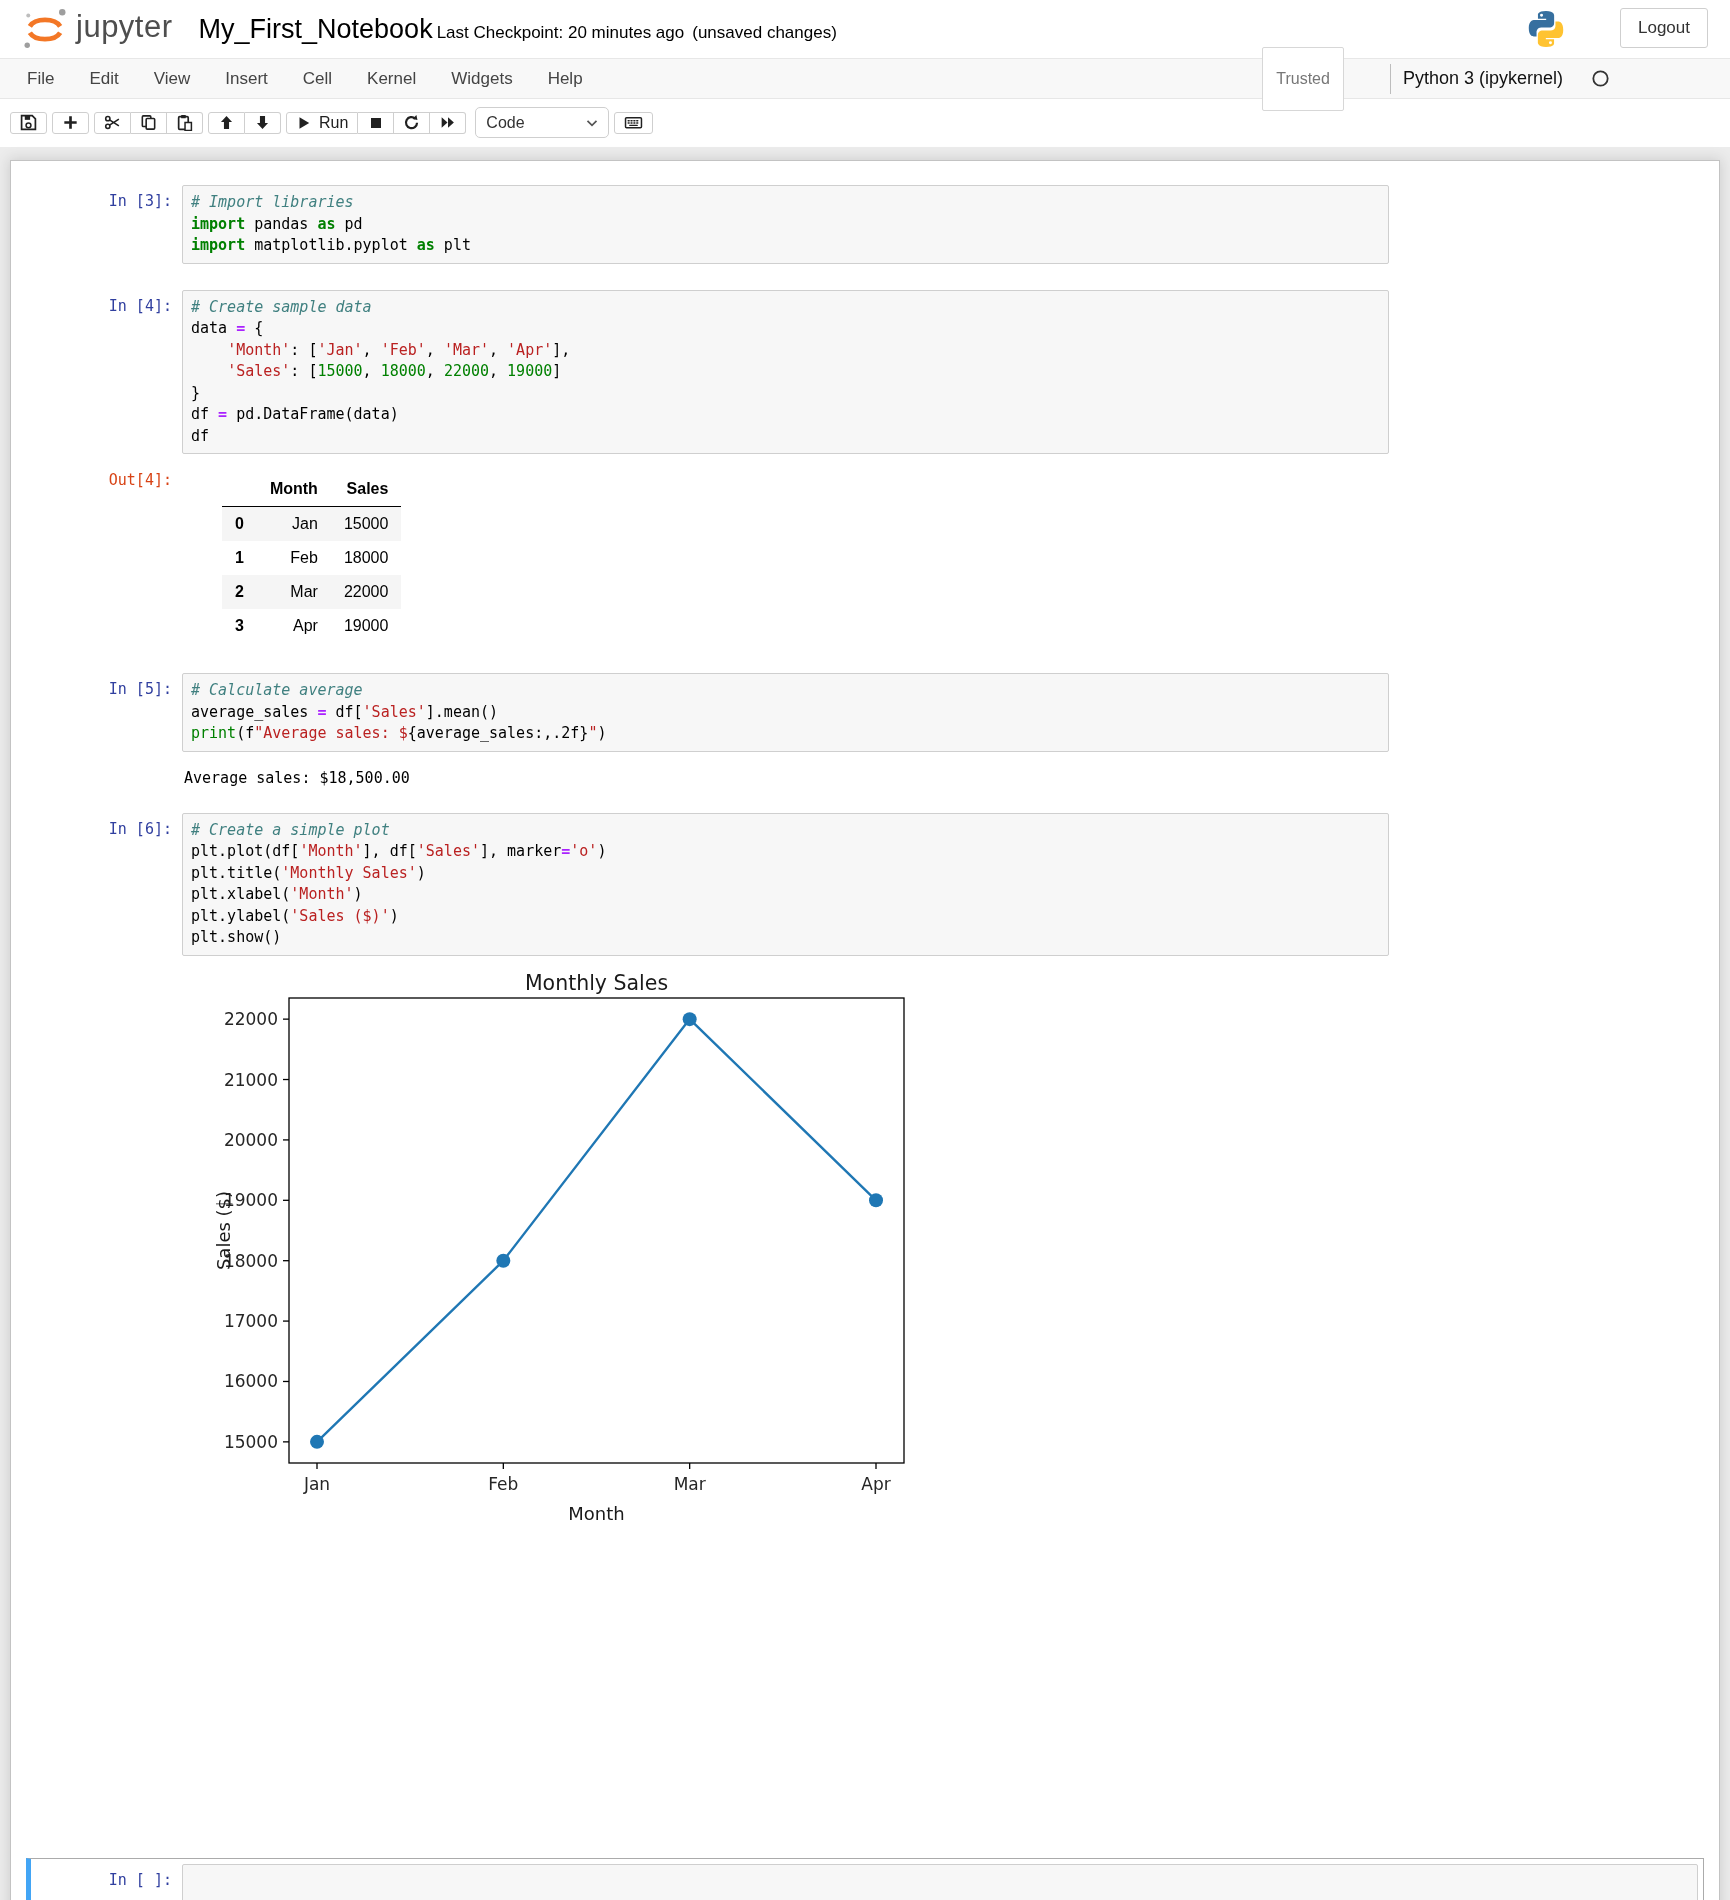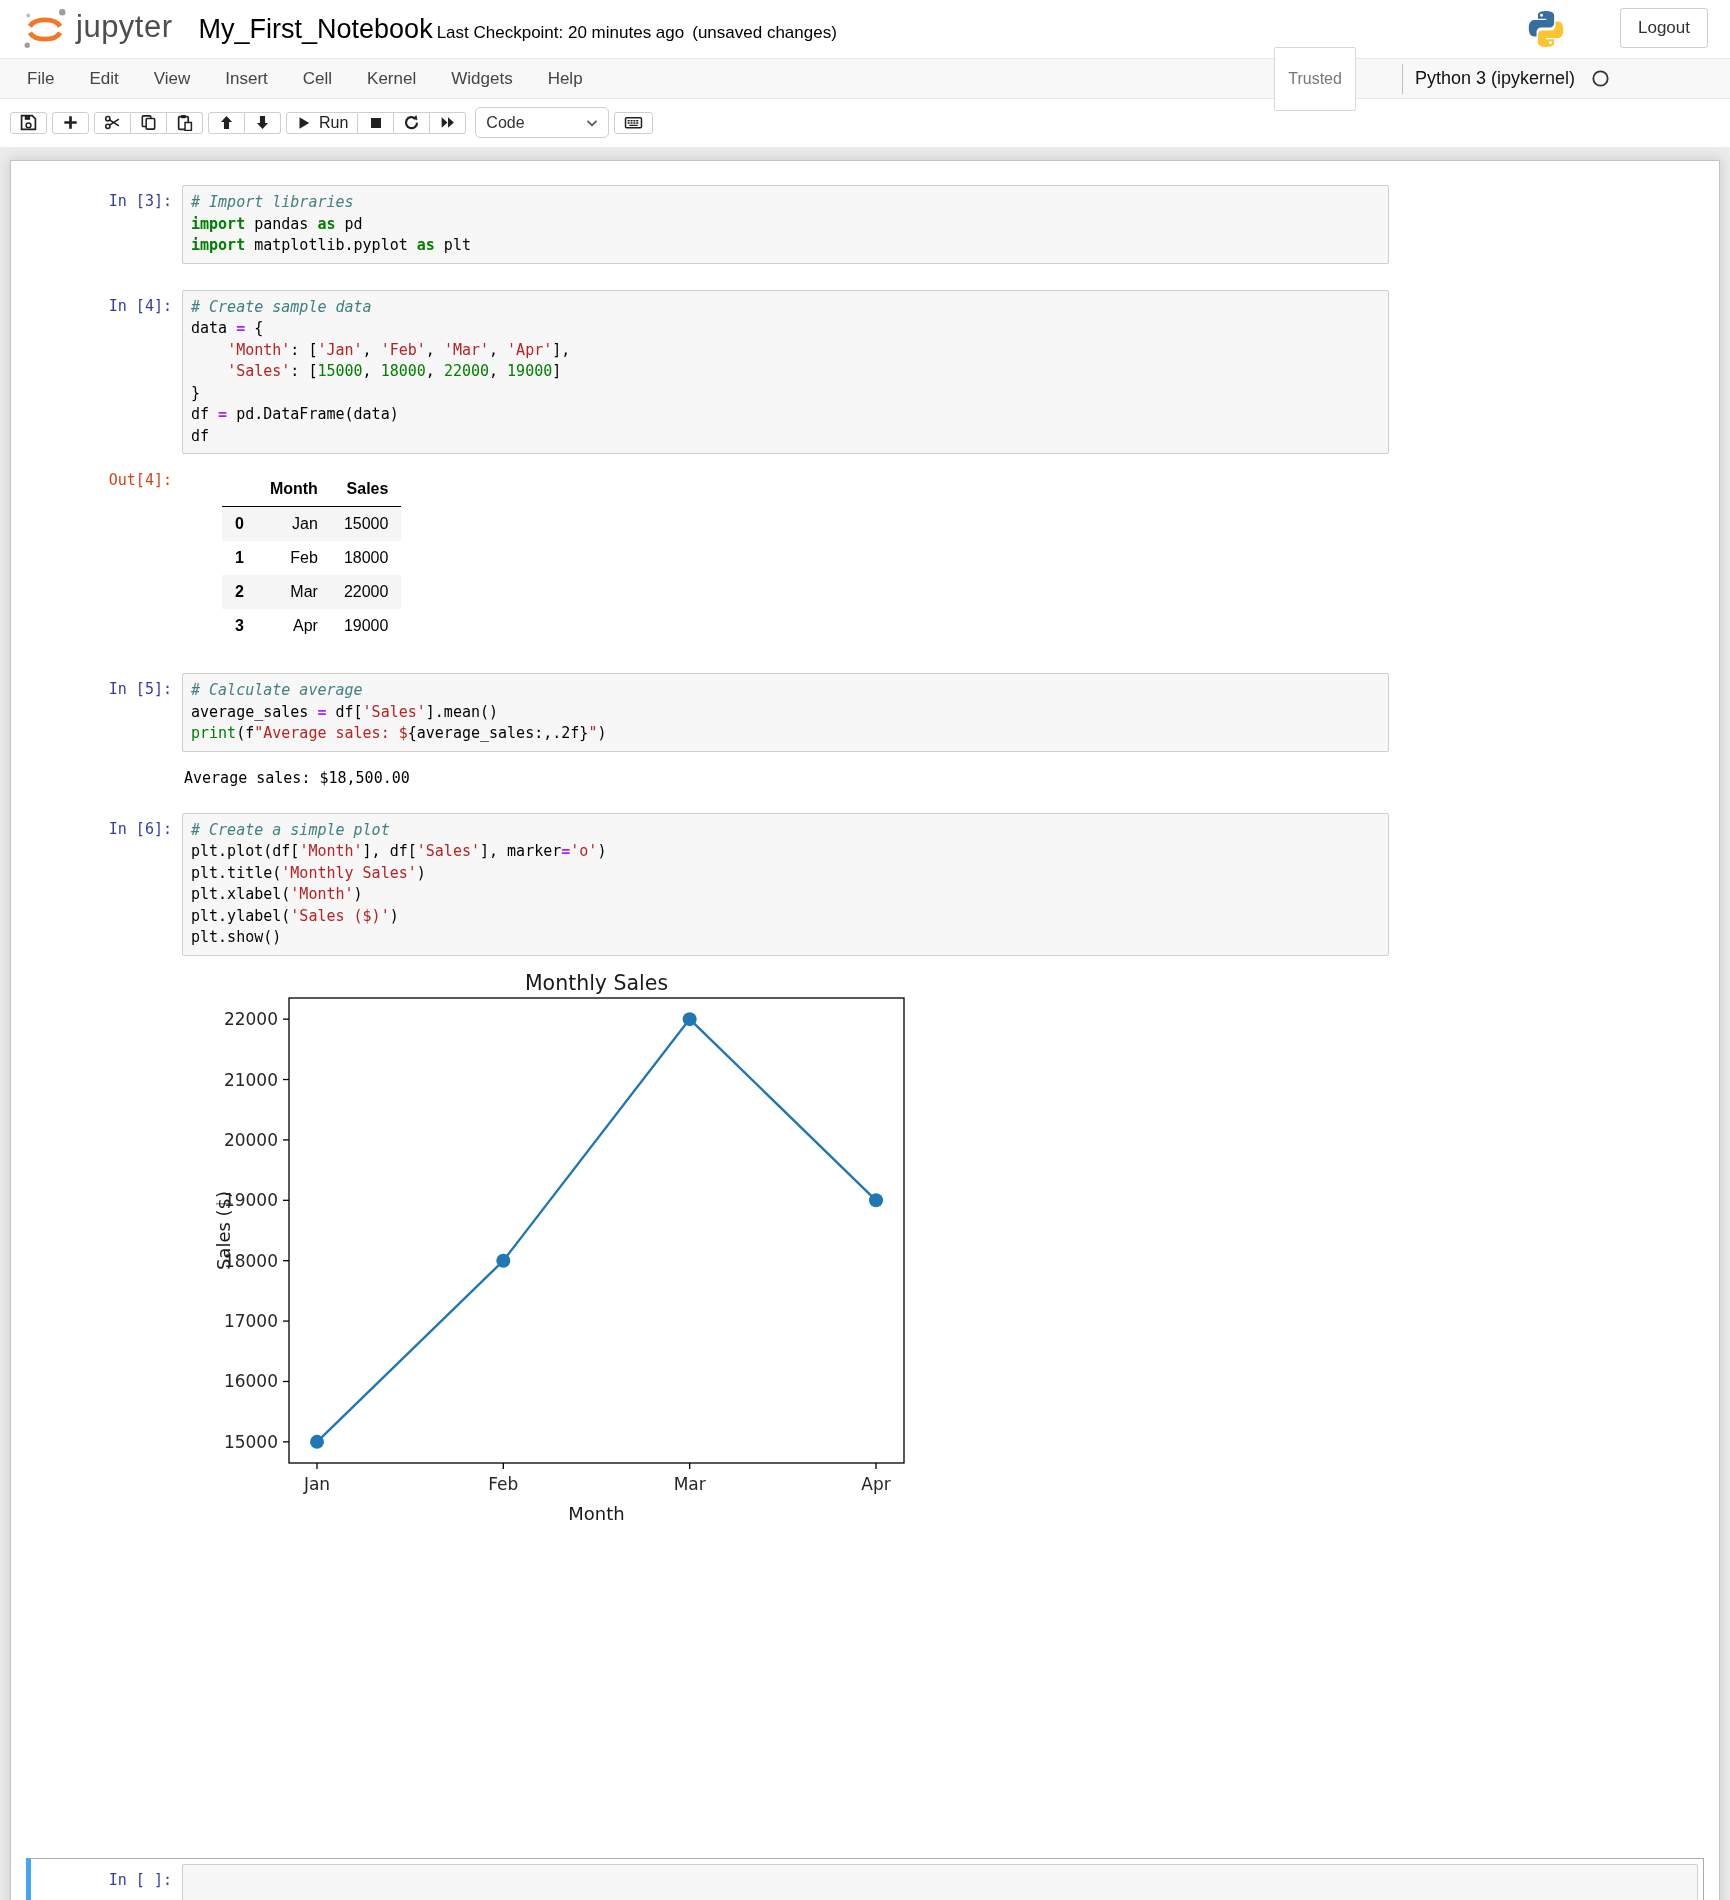--- a/index.html
+++ b/index.html
@@ -17,21 +17,21 @@
   .header-right{margin-left:auto;display:flex;align-items:flex-start;gap:53px}
   .logout-btn{font-size:17px;padding:9px 17px;border:1px solid #cfcfcf;border-radius:3px;background:#fff;color:#333;cursor:pointer}
 
   
   .menubar{display:flex;align-items:center;height:41px;background:#f8f8f8;
     border-top:1px solid #e7e7e7;border-bottom:1px solid #e7e7e7;padding:0 0 0 27px;font-size:17px}
   .menu-item{color:#444;margin-right:35px;cursor:pointer}
   .menubar-right{margin-left:auto;display:flex;align-items:center;padding-right:120px}
   .trusted-btn{font-size:16px;color:#777;border:1px solid #d7d7d7;border-radius:2px;background:#fff;padding:22px 13px;margin-right:46px}
   .kernel-divider{width:1px;height:30px;background:#bdbdbd;margin-right:12px}
-  .kernel-name{font-size:18px;color:#111;margin-right:16px}
+  .kernel-name{font-size:18px;color:#111;margin-right:28px}
 
   
   .toolbar{display:flex;align-items:center;gap:5px;padding:8px 0 9px 10px;background:#fff}
   .btn-group{display:flex}
   .tb-btn{height:22px;min-width:36px;display:flex;align-items:center;justify-content:center;gap:7px;
     background:#fff;border:1px solid #cfcfcf;padding:0 9px;font-size:16px;color:#212121;cursor:pointer;border-radius:0}
   .btn-group .tb-btn:first-child{border-radius:3px 0 0 3px}
   .btn-group .tb-btn:last-child{border-radius:0 3px 3px 0}
   .btn-group .tb-btn:only-child{border-radius:3px}
   .btn-group .tb-btn + .tb-btn{border-left:none}

